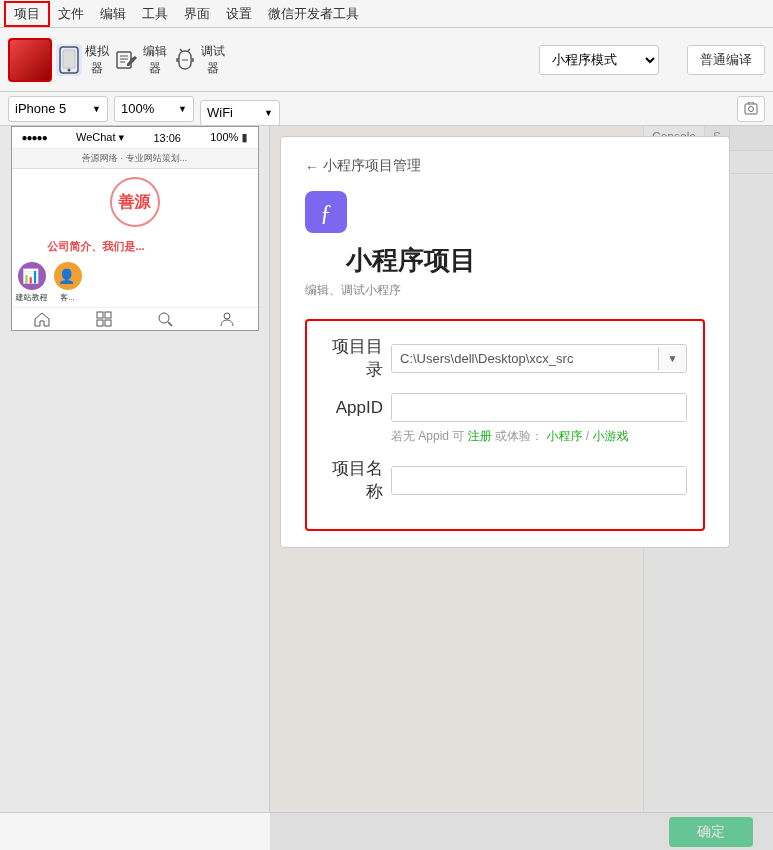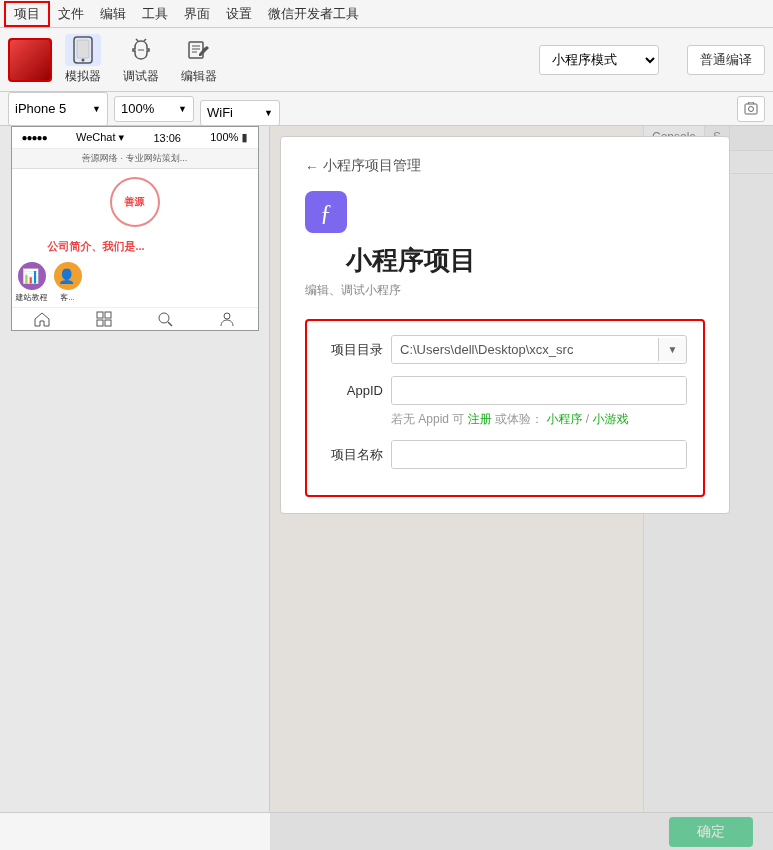--- a/index.html
+++ b/index.html
@@ -38,21 +38,21 @@
       background: #f5f5f5;
       border-bottom: 1px solid #ccc;
       display: flex;
       align-items: center;
       padding: 4px 8px;
       height: 64px;
       gap: 4px;
     }
     .toolbar-btn {
       display: flex;
-      flex-direction: column;
+      flex-direction: row;
       align-items: center;
       justify-content: center;
       width: 54px;
       height: 52px;
       border: none;
       background: transparent;
       cursor: pointer;
       font-size: 12px;
       color: #333;
       gap: 2px;
@@ -101,21 +101,21 @@
       border-bottom: 1px solid #ccc;
       display: flex;
       align-items: center;
       padding: 3px 8px;
       height: 34px;
       gap: 6px;
     }
     .subbar-device {
       display: flex; align-items: center; gap: 2px;
       font-size: 13px; border: 1px solid #ccc;
-      border-radius: 3px; padding: 16px 6px; background: white;
+      border-radius: 3px; padding: 8px 6px; background: white;
       min-width: 100px; height: 26px; cursor: pointer;
     }
     .subbar-zoom {
       display: flex; align-items: center; gap: 2px;
       font-size: 13px; border: 1px solid #ccc;
       border-radius: 3px; padding: 2px 6px; background: white;
       min-width: 80px; height: 26px; cursor: pointer;
     }
     .subbar-network {
       display: flex; align-items: center; gap: 2px;
@@ -190,21 +190,21 @@
       display: flex;
       align-items: center;
       justify-content: center;
       padding: 8px 0;
     }
     .website-logo-circle {
       width: 50px; height: 50px;
       border-radius: 50%;
       border: 2px solid #e88;
       display: flex; align-items: center; justify-content: center;
-      font-size: 10px; color: #e44; font-weight: bold;
+      font-size: 16px; color: #e44; font-weight: bold;
     }
     .website-banner {
       background: #c00;
       height: 60px;
       margin: 0 4px 4px;
       border-radius: 2px;
       display: flex; align-items: center; justify-content: center;
       position: relative; overflow: hidden;
     }
     .banner-logo-text {
@@ -301,21 +301,21 @@
     }
 
     .form-row {
       display: flex;
       align-items: center;
       margin-bottom: 12px;
       gap: 8px;
     }
     .form-label {
       width: 60px;
-      font-size: 13px;
+      font-size: 17px;
       color: #333;
       text-align: right;
       flex-shrink: 0;
     }
     .form-input-wrap {
       flex: 1;
       display: flex;
       align-items: center;
       border: 1px solid #ccc;
       border-radius: 3px;
@@ -457,45 +457,45 @@
 
   <button class="toolbar-btn active">
     <div class="icon-box">
       <svg width="22" height="28" viewBox="0 0 22 28" fill="none">
         <rect x="2" y="1" width="18" height="26" rx="3" stroke="#555" stroke-width="1.5"></rect>
         <rect x="5" y="4" width="12" height="18" rx="1" fill="#ddd" stroke="#aaa" stroke-width="0.5"></rect>
         <circle cx="11" cy="24" r="1.5" fill="#555"></circle>
       </svg>
     </div>
     <span>模拟器</span>
-  </button>
-
-  <button class="toolbar-btn">
-    <div class="icon-box">
-      <svg width="24" height="24" viewBox="0 0 24 24" fill="none">
-        <path d="M12 3 C8 3 6 6 6 9 L6 11 L4 11 L4 13 L6 13 L6 15 C6 18 8 21 12 21 C16 21 18 18 18 15 L18 13 L20 13 L20 11 L18 11 L18 9 C18 6 16 3 12 3Z" stroke="#555" stroke-width="1.5" fill="none"></path>
-        <line x1="9" y1="3" x2="7" y2="1" stroke="#555" stroke-width="1.5"></line>
-        <line x1="15" y1="3" x2="17" y2="1" stroke="#555" stroke-width="1.5"></line>
-        <line x1="9" y1="12" x2="15" y2="12" stroke="#555" stroke-width="1"></line>
-      </svg>
-    </div>
-    <span>调试器</span>
   </button>
 
   <button class="toolbar-btn">
     <div class="icon-box">
       <svg width="24" height="24" viewBox="0 0 24 24" fill="none">
         <rect x="2" y="4" width="14" height="16" rx="1" stroke="#555" stroke-width="1.5"></rect>
         <line x1="5" y1="8" x2="13" y2="8" stroke="#555" stroke-width="1"></line>
         <line x1="5" y1="11" x2="13" y2="11" stroke="#555" stroke-width="1"></line>
         <line x1="5" y1="14" x2="10" y2="14" stroke="#555" stroke-width="1"></line>
         <path d="M17 10 L20 8 L22 10 L14 18 L12 18 L12 16 Z" fill="#555"></path>
       </svg>
     </div>
     <span>编辑器</span>
+  </button>
+
+  <button class="toolbar-btn">
+    <div class="icon-box">
+      <svg width="24" height="24" viewBox="0 0 24 24" fill="none">
+        <path d="M12 3 C8 3 6 6 6 9 L6 11 L4 11 L4 13 L6 13 L6 15 C6 18 8 21 12 21 C16 21 18 18 18 15 L18 13 L20 13 L20 11 L18 11 L18 9 C18 6 16 3 12 3Z" stroke="#555" stroke-width="1.5" fill="none"></path>
+        <line x1="9" y1="3" x2="7" y2="1" stroke="#555" stroke-width="1.5"></line>
+        <line x1="15" y1="3" x2="17" y2="1" stroke="#555" stroke-width="1.5"></line>
+        <line x1="9" y1="12" x2="15" y2="12" stroke="#555" stroke-width="1"></line>
+      </svg>
+    </div>
+    <span>调试器</span>
   </button>
 
   <div class="toolbar-spacer"></div>
 
   <div class="toolbar-select-wrap">
     <select class="toolbar-select">
       <option>小程序模式</option>
       <option>插件模式</option>
     </select>
   </div>

